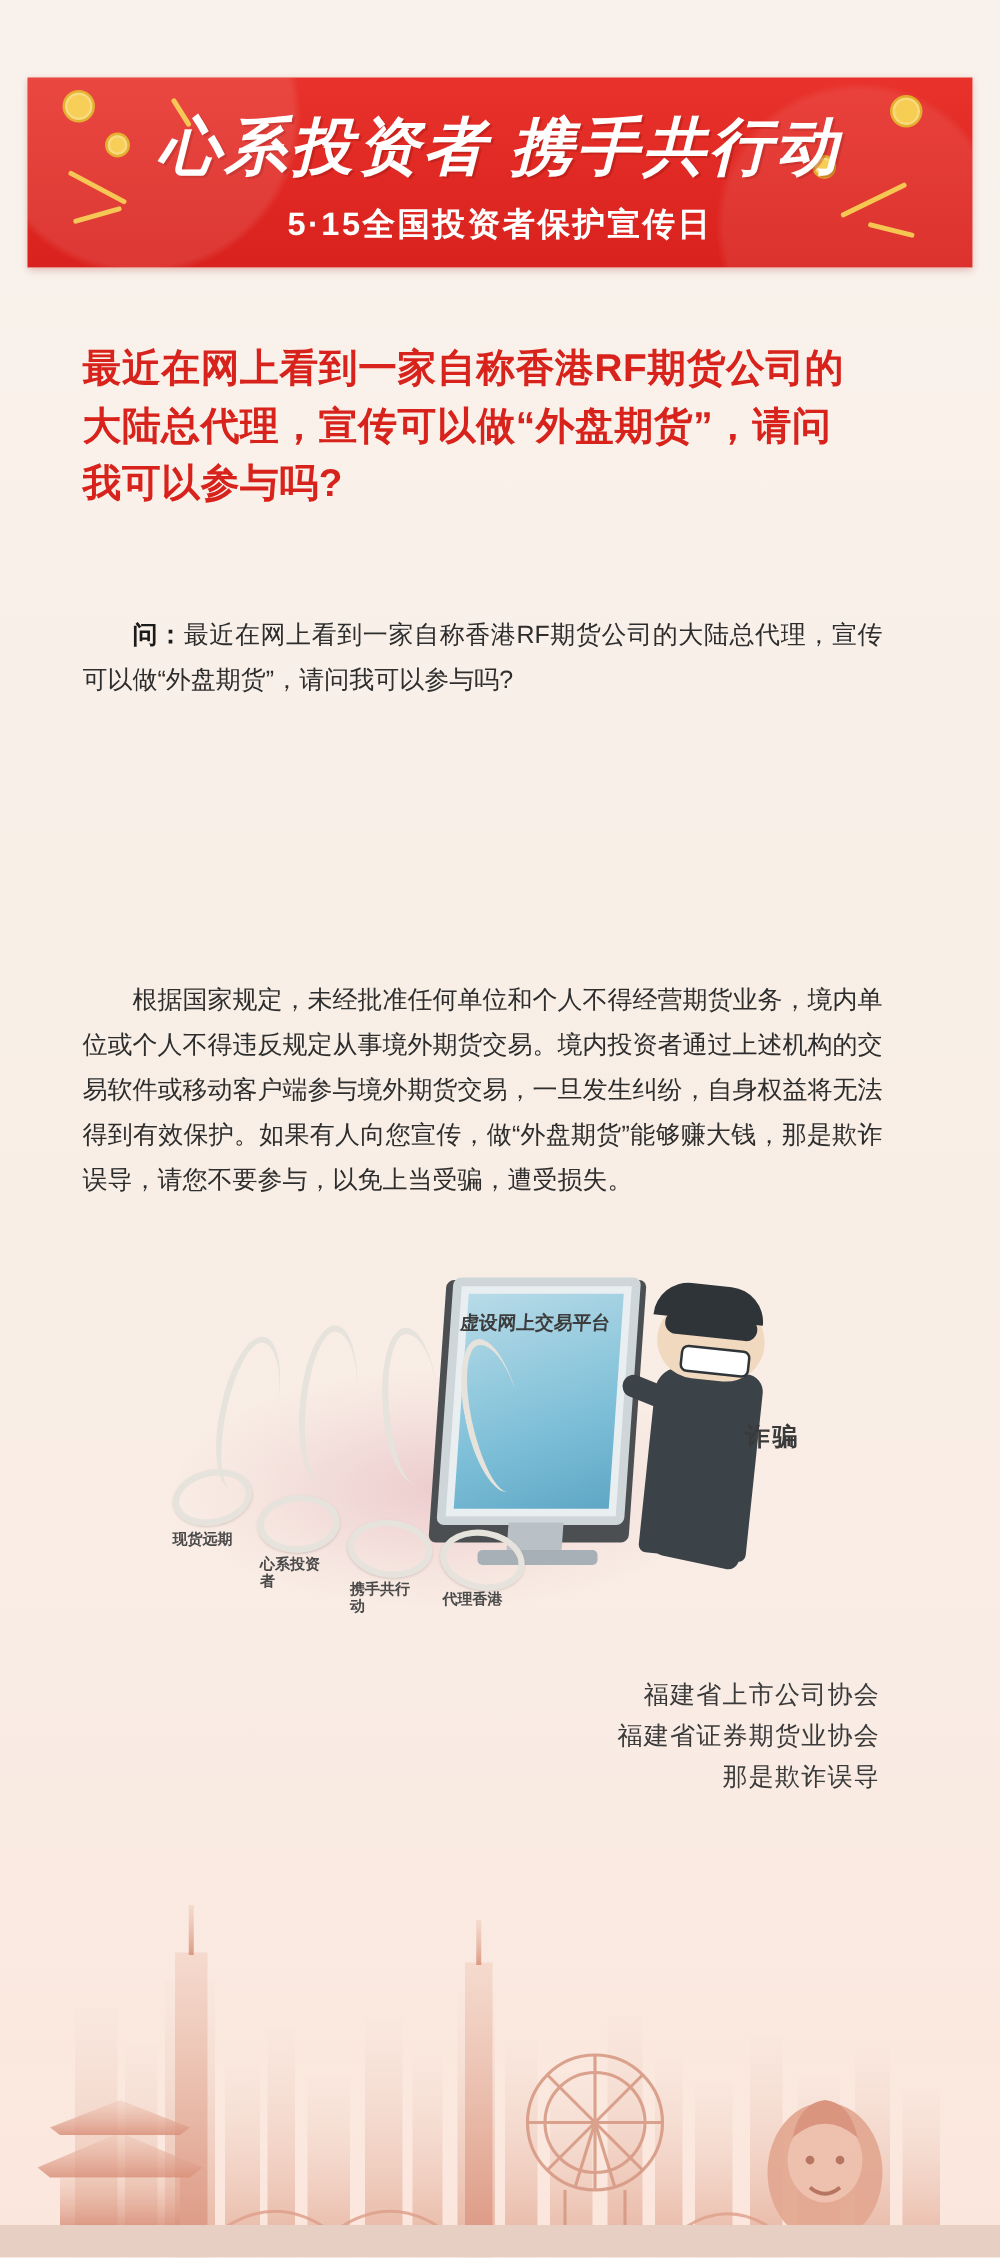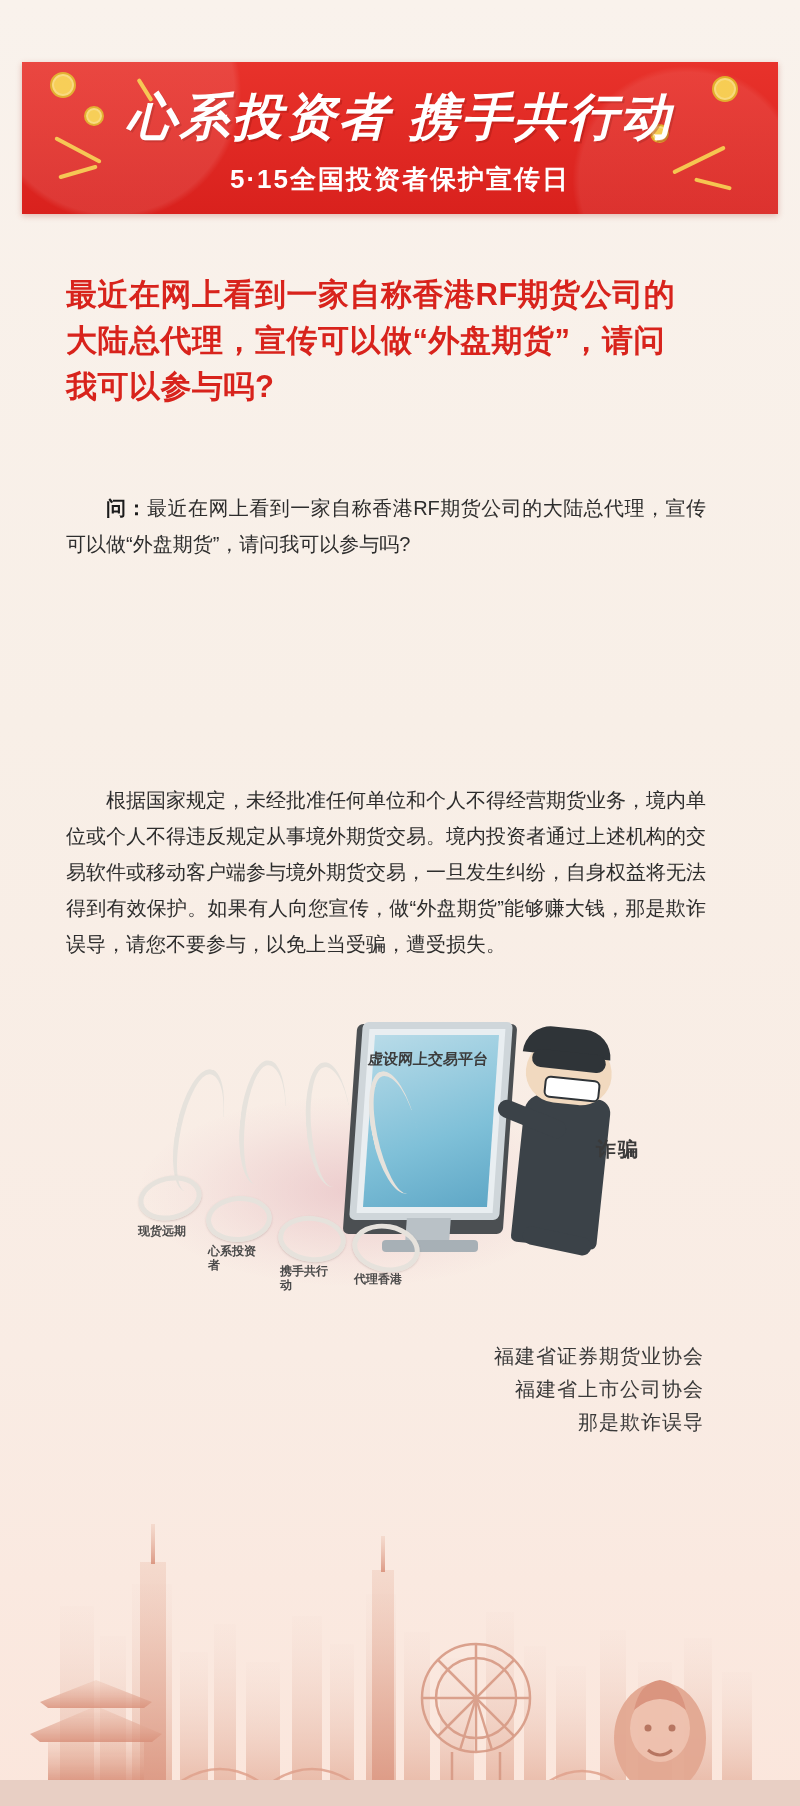--- a/index.html
+++ b/index.html
@@ -416,22 +416,22 @@
       <div class="thief-hair"></div>
       <div class="thief-mask"></div>
       <div class="thief-mouth"></div>
       <div class="thief-arm"></div>
       <div class="thief-leg"></div>
       <div class="thief-tag">诈骗</div>
     </div>
   </div>
 
   <div class="signature">
+    <div>福建省上市公司协会</div>
     <div>福建省证券期货业协会</div>
-    <div>福建省上市公司协会</div>
     <div>那是欺诈误导</div>
   </div>
 
   <div class="skyline">
     <svg width="800" height="340" viewBox="0 0 800 340" xmlns="http://www.w3.org/2000/svg">
       <defs>
         <linearGradient id="sky" x1="0" y1="0" x2="0" y2="1">
           <stop offset="0%" stop-color="#f3ddd4" stop-opacity="0.15"></stop>
           <stop offset="100%" stop-color="#e2a892" stop-opacity="0.85"></stop>
         </linearGradient>

